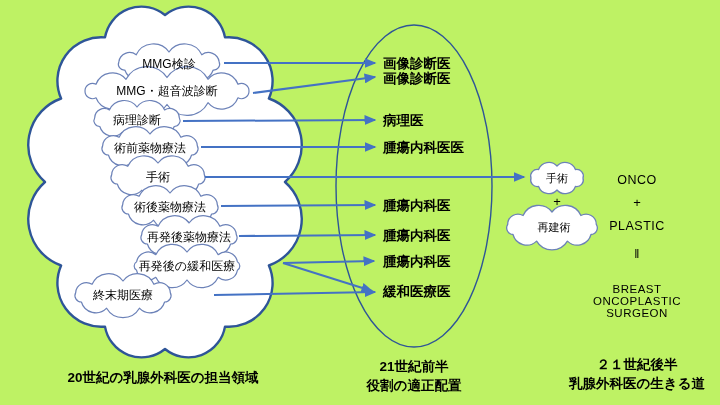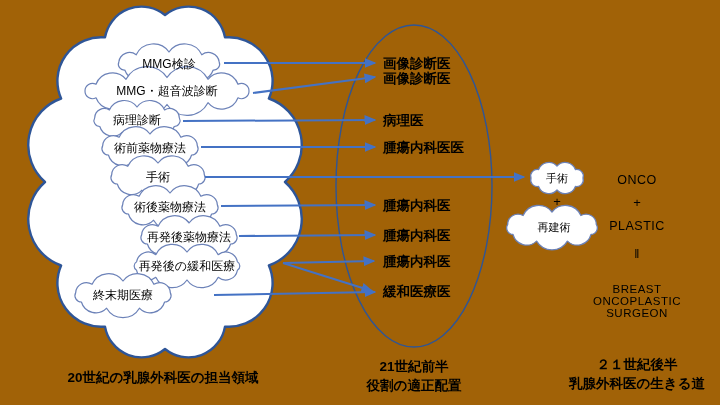--- a/index.html
+++ b/index.html
@@ -3,21 +3,21 @@
 <meta charset="utf-8">
 <style>
   :root{
     --c-arrow:#4472C4;
     --c-bigcloud:#2E5597;
     --c-smallcloud:#6C82B8;
     --c-ellipse:#2E5597;
     --c-text:#000000;
   }
   html,body{margin:0;padding:0;background:#ffffff;}
-  .canvas{width:720px;height:405px;position:relative;background:#a16207;overflow:hidden;}
+  .canvas{width:720px;height:405px;position:relative;background:#bef264;overflow:hidden;}
   svg{display:block;font-family:"Liberation Sans","DejaVu Sans",sans-serif;}
   .bigcloud{fill:#ffffff;stroke:var(--c-bigcloud);stroke-width:2.4;stroke-linejoin:round;}
   .smallcloud{fill:#ffffff;stroke:var(--c-smallcloud);stroke-width:1.2;stroke-linejoin:round;}
   .rightcloud{fill:#ffffff;stroke:var(--c-smallcloud);stroke-width:1.3;stroke-linejoin:round;}
   .ellipse{fill:none;stroke:var(--c-ellipse);stroke-width:1.4;}
   .arrow{stroke:var(--c-arrow);stroke-width:2;fill:none;}
   #ah path{fill:var(--c-arrow);}
   text{fill:var(--c-text);}
   .cloudlabel{font-size:12px;}
   .rolelabel{font-size:13.5px;font-weight:bold;}

